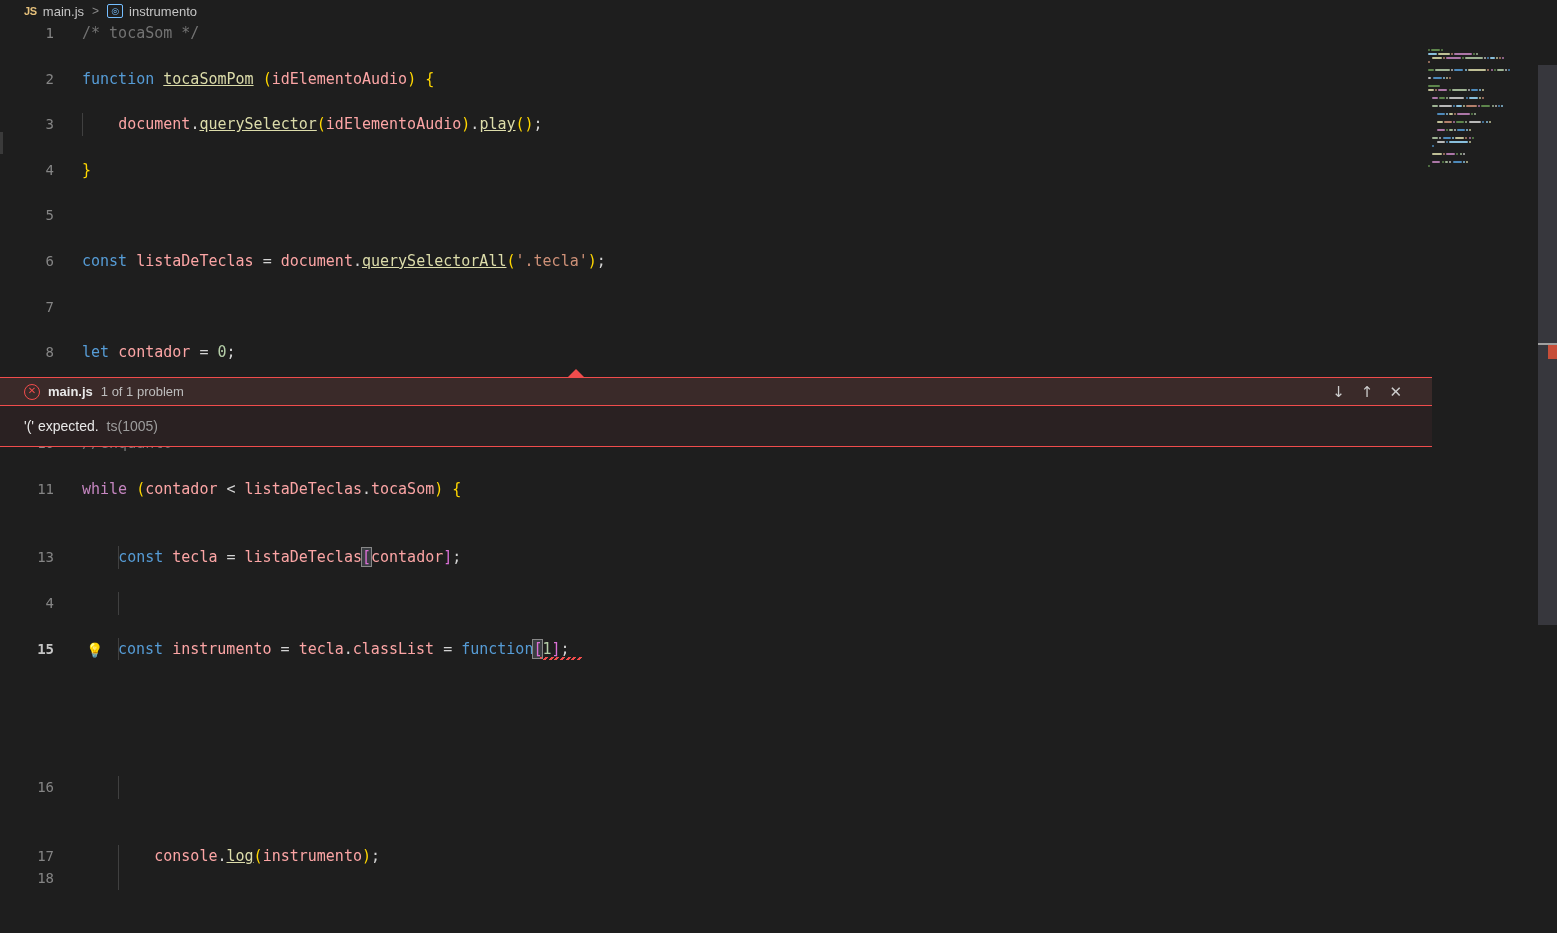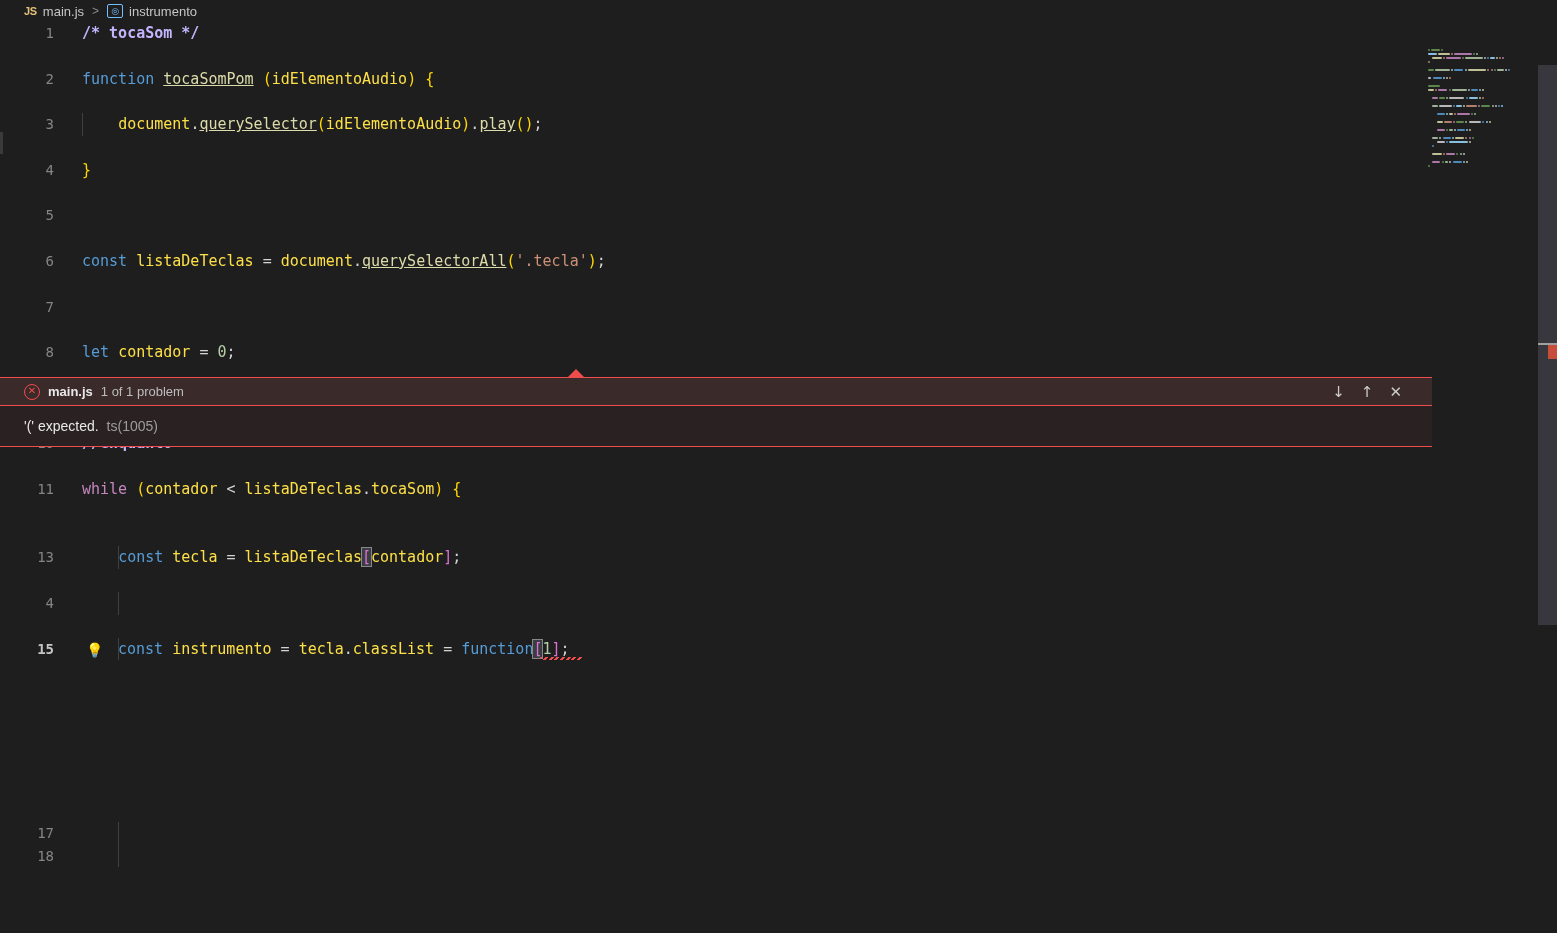--- a/index.html
+++ b/index.html
@@ -48,25 +48,25 @@
   .guide{position:absolute;top:0;width:1px;height:22.8px;background:#404040;}
   .g1{left:82px;}
   .g2{left:118px;}
 
   .bulb{
     position:absolute;left:86px;top:4px;width:14px;height:16px;
     font-size:14px;line-height:16px;color:#ffcc00;text-align:center;
   }
 
   
-  .c-com{color:#c4b5fd;font-weight:bold;}
+  .c-com{color:#737373;}
   .c-kw{color:#569cd6;}
   .c-ctl{color:#c586c0;}
   .c-fn{color:#dcdcaa;text-decoration:underline;}
-  .c-var{color:#fde047;}
+  .c-var{color:#fca5a5;}
   .c-str{color:#ce9178;}
   .c-num{color:#b5cea8;}
   .c-op{color:#d4d4d4;}
   .c-p1{color:#ffd700;}
   .c-p2{color:#da70d6;}
   .c-plain{color:#d4d4d4;}
 
   .bracket-hl{background:#3a3d41;outline:1px solid #888;}
   .cursor{display:inline-block;width:2px;height:18px;background:#aeafad;vertical-align:-3px;margin:0 -1px;}
 
@@ -213,24 +213,30 @@
       </div>
 
       <div class="line" style="top:319.2px">
         <span class="ln active">15</span>
         <span class="guide g2"></span>
         <span class="bulb">💡</span>
         <span class="code" style="left:118px"><span class="c-kw">const</span> <span class="c-var">instrumento</span> <span class="c-op">=</span> <span class="c-var">tecla</span><span class="c-plain">.</span><span class="c-var">classList</span> <span class="c-op">=</span> <span class="c-kw">function</span><span class="cursor"></span><span class="c-p2 bracket-hl">[</span><span class="c-num">1</span><span class="c-p2">]</span><span class="c-plain">;</span></span>
         <span class="squiggle" style="left:540px;width:42px;"></span>
       </div>
 
+      <div class="line" style="top:435px">
+        <span class="ln">16</span>
+        <span class="guide g2"></span>
+        <span class="code"></span>
+      </div>
 
       <div class="line" style="top:481px">
         <span class="ln">17</span>
         <span class="guide g2"></span>
+        <span class="code">        <span class="c-var">console</span><span class="c-plain">.</span><span class="c-fn">log</span><span class="c-p1">(</span><span class="c-var">instrumento</span><span class="c-p1">)</span><span class="c-plain">;</span></span>
       </div>
 
       <div class="line" style="top:480.6px">
         <span class="ln">18</span>
         <span class="guide g2"></span>
         <span class="code"></span>
       </div>
 
     </div>
 

